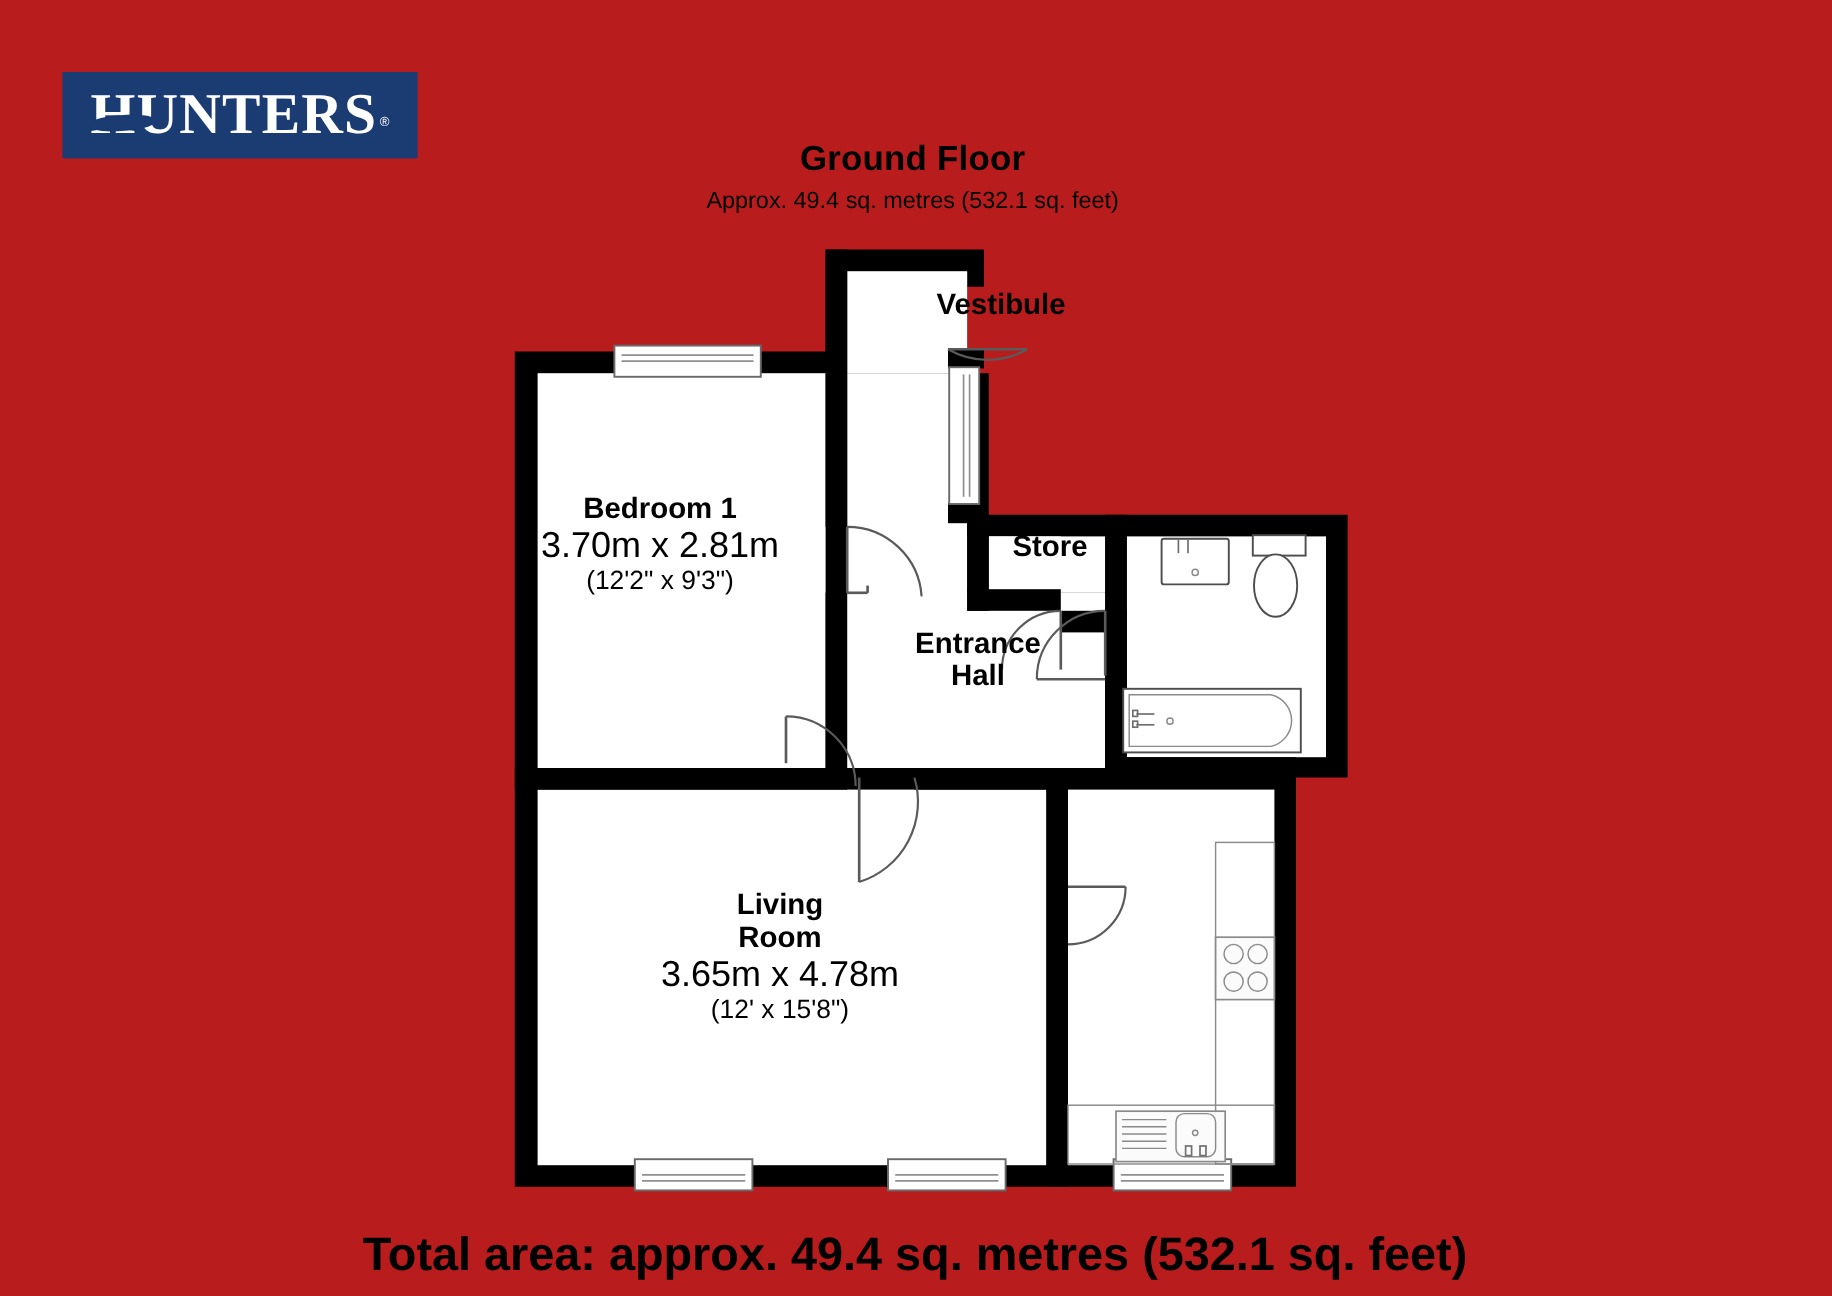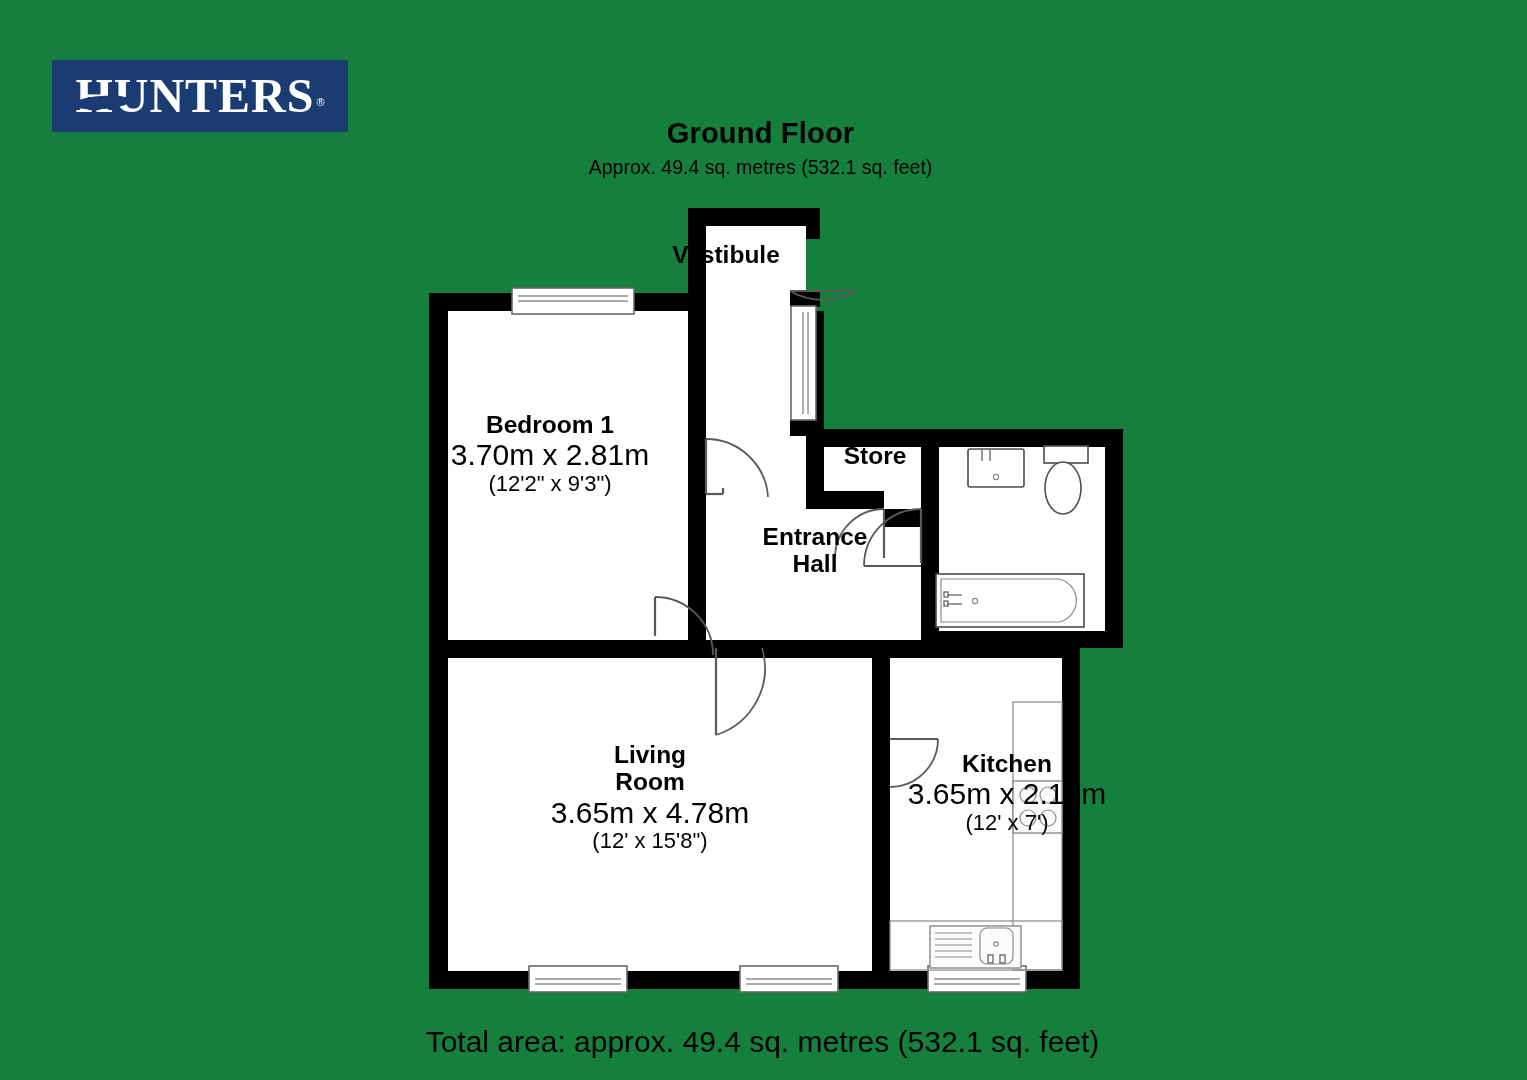--- a/index.html
+++ b/index.html
@@ -13,21 +13,21 @@
     height: 1080px;
     position: relative;
     font-family: "Liberation Sans", sans-serif;
     overflow: hidden;
   }
   #page {
     position: absolute;
     left: 0; top: 0;
     width: 1527px;
     height: 1080px;
-    background: #15803d;
+    background: #b91c1c;
   }
 
   
   #logo {
     position: absolute;
     left: 52px;
     top: 60px;
     width: 296px;
     height: 72px;
     background: #1b3b73;
@@ -93,24 +93,25 @@
     line-height: 1.1;
     transform: translateX(-3px);
   }
 
   #footer-total {
     position: absolute;
     left: 0;
     top: 1025px;
     width: 1527px;
     text-align: center;
-    font-size: 30px;
+    font-size: 39px;
     color: #000;
     line-height: 1.1;
     transform: translateX(-1px);
+    font-weight: bold;
   }
 
   
   #plan-wrap {
     position: absolute;
     left: 0;
     top: 0;
     width: 1527px;
     height: 1080px;
   }
@@ -181,21 +182,21 @@
     font-weight: normal;
     display: block;
   }
   .room-label .r-dim-imp {
     font-size: 22px;
     font-weight: normal;
     display: block;
   }
 
   #label-bedroom1 { left: 380px; top: 411px; width: 340px; }
-  #label-vestibule { left: 616px; top: 241px; width: 220px; }
+  #label-vestibule { left: 668px; top: 241px; width: 220px; text-align: right; }
   #label-store    { left: 780px; top: 442px; width: 190px; }
   #label-entrance { left: 690px; top: 524px; width: 250px; }
   #label-bathroom { left: 905px; top: 492px; width: 230px; }
   #label-living   { left: 530px; top: 742px; width: 240px; }
   #label-kitchen  { left: 862px; top: 750px; width: 290px; }
 </style>
 </head>
 <body>
 
 <div id="page">
@@ -424,21 +425,16 @@
   </div>
 
 
   <div class="room-label" id="label-living">
     <span class="r-name two-line">Living</span>
     <span class="r-name two-line">Room</span>
     <span class="r-dim">3.65m x 4.78m</span>
     <span class="r-dim-imp">(12' x 15'8")</span>
   </div>
 
-  <div class="room-label" id="label-kitchen">
-    <span class="r-name">Kitchen</span>
-    <span class="r-dim">3.65m x 2.13m</span>
-    <span class="r-dim-imp">(12' x 7')</span>
-  </div>
 
   <div id="footer-total">Total area: approx. 49.4 sq. metres (532.1 sq. feet)</div>
 
 </div>
 
 </body></html>

